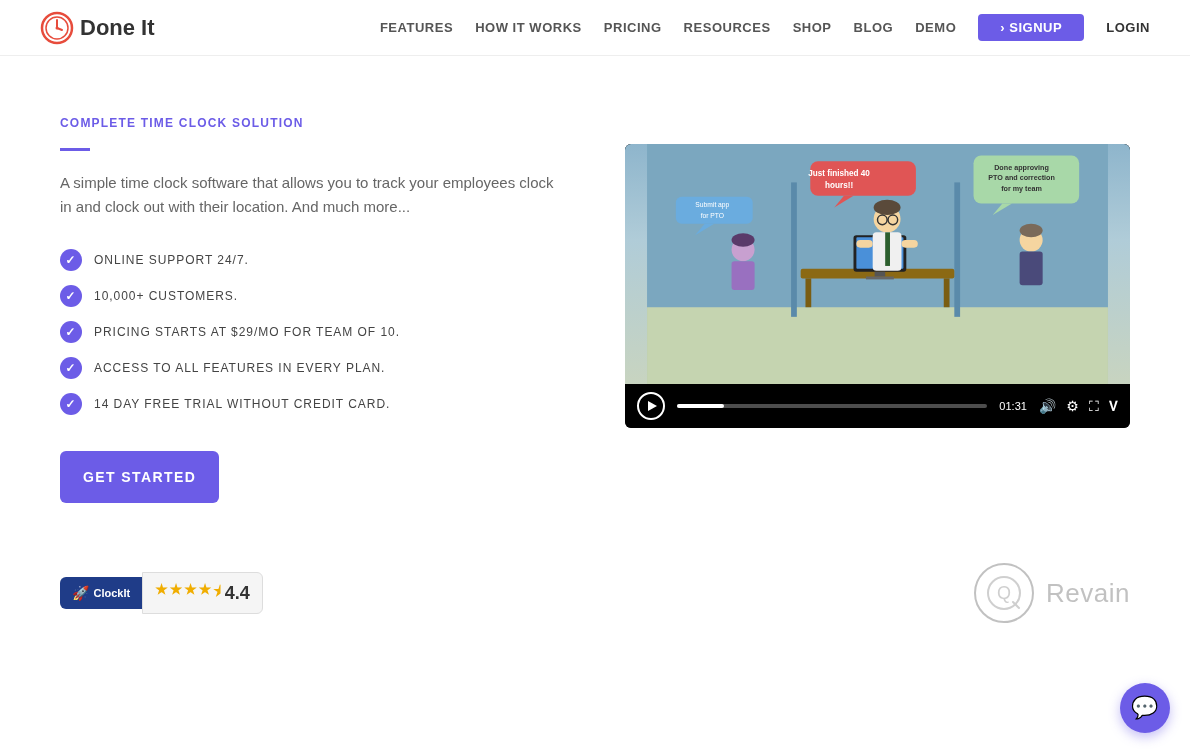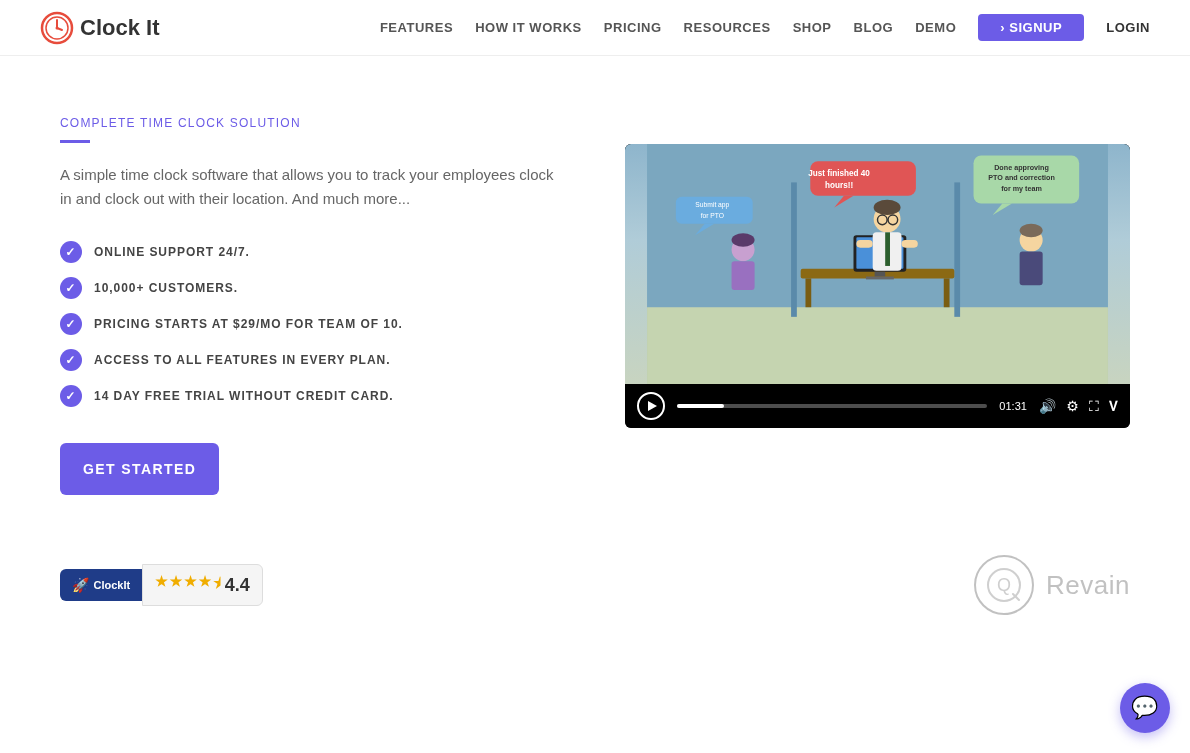--- a/index.html
+++ b/index.html
@@ -67,25 +67,25 @@
       max-width: 1190px;
       margin: 0 auto;
     }
 
     .hero-left {
       flex: 1;
       max-width: 520px;
     }
     .tagline {
       font-size: 12px;
-      font-weight: 400;
+      font-weight: 700;
       letter-spacing: 0.1em;
       color: #6c5ce7;
       text-transform: uppercase;
-      margin-bottom: 10px;
+      margin-bottom: 18px;
     }
     .tagline-underline {
       width: 30px;
       height: 3px;
       background: #6c5ce7;
       margin-top: 4px;
       margin-bottom: 20px;
     }
     .hero-title {
       font-size: 42px;
@@ -105,21 +105,21 @@
     .features-list {
       list-style: none;
       margin-bottom: 36px;
     }
     .features-list li {
       display: flex;
       align-items: center;
       gap: 12px;
       margin-bottom: 14px;
       font-size: 12px;
-      font-weight: 700;
+      font-weight: 400;
       letter-spacing: 0.08em;
       text-transform: uppercase;
       color: #444;
     }
     .check-icon {
       width: 22px;
       height: 22px;
       background: #6c5ce7;
       border-radius: 50%;
       display: flex;
@@ -383,21 +383,21 @@
 
 <header>
   <a href="#" class="logo">
     <svg class="logo-icon" viewBox="0 0 34 34" fill="none" xmlns="http://www.w3.org/2000/svg">
       <circle cx="17" cy="17" r="15" stroke="#e74c3c" stroke-width="2.5" fill="none"></circle>
       <circle cx="17" cy="17" r="11" stroke="#e74c3c" stroke-width="1.5" fill="none"></circle>
       <line x1="17" y1="17" x2="17" y2="9" stroke="#e74c3c" stroke-width="2" stroke-linecap="round"></line>
       <line x1="17" y1="17" x2="22" y2="19" stroke="#e74c3c" stroke-width="2" stroke-linecap="round"></line>
       <circle cx="17" cy="17" r="1.5" fill="#e74c3c"></circle>
     </svg>
-    <span>Clock It</span>
+    <span>Done It</span>
   </a>
   <nav>
     <a href="#">FEATURES</a>
     <a href="#">HOW IT WORKS</a>
     <a href="#">PRICING</a>
     <a href="#">RESOURCES</a>
     <a href="#">SHOP</a>
     <a href="#">BLOG</a>
     <a href="#">DEMO</a>
     <a href="#" class="nav-signup">› SIGNUP</a>

